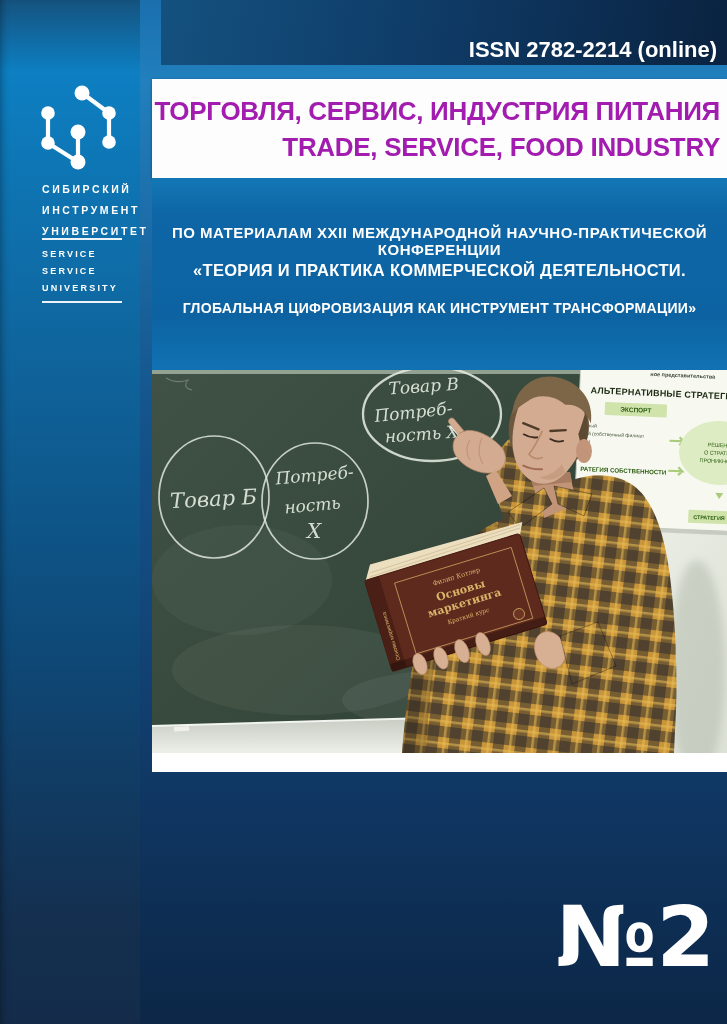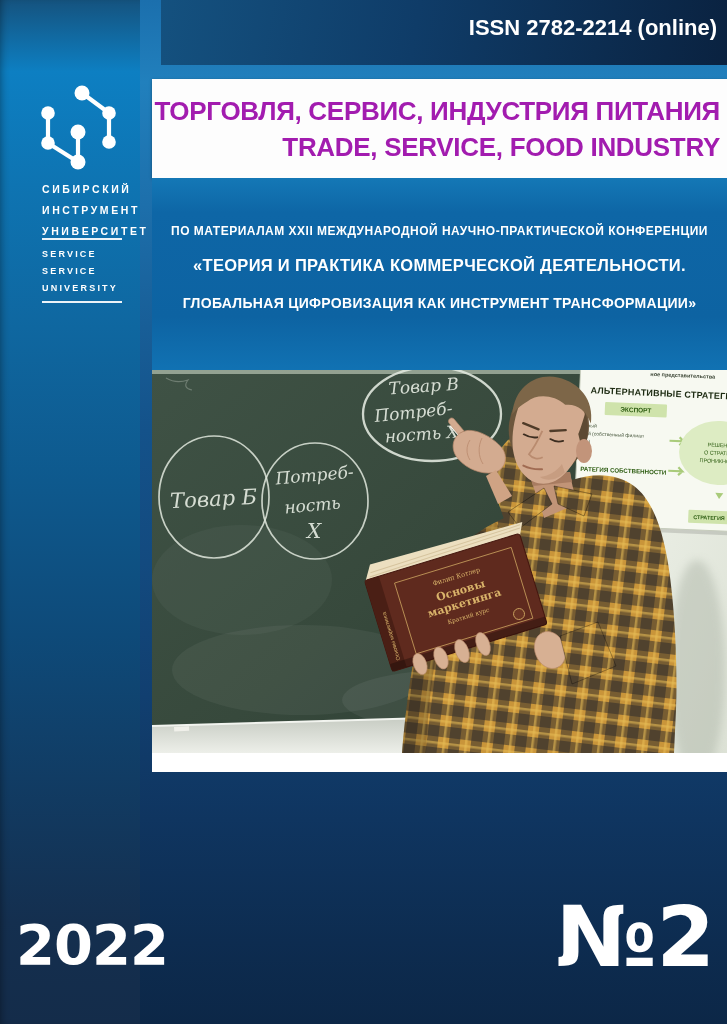--- a/index.html
+++ b/index.html
@@ -25,37 +25,37 @@
     font-size:9px;letter-spacing:2.2px;line-height:17px;}
   .rule{position:absolute;left:42px;width:80px;height:2px;background:#fff;opacity:.92;}
   .rule1{top:238px}.rule2{top:301px}
   .year{position:absolute;left:16px;top:912px;color:#fff;font-weight:bold;
     font-family:"DejaVu Sans",sans-serif;font-size:56px;letter-spacing:-1px;}
   
   .issn-band{
     position:absolute;left:161px;top:0;width:566px;height:65px;
     background:linear-gradient(100deg,#14517f 0%,#0f3c68 45%,#0a2240 100%);
     color:#fff;display:flex;align-items:flex-end;justify-content:flex-end;
-    padding:0 10px 24px 0;box-sizing:border-box;
+    padding:0 10px 2px 0;box-sizing:border-box;
     font-family:"Liberation Sans",sans-serif;font-weight:bold;font-size:22px;
   }
   
   .title-band{
     position:absolute;left:152px;top:79px;width:575px;height:99px;background:#fdfdfd;
     box-sizing:border-box;padding:14px 7px 0 0;text-align:right;
     color:#a21caf;font-weight:bold;font-size:26px;line-height:36px;letter-spacing:-.3px;
     box-shadow:0 1px 3px rgba(0,0,0,.35);
   }
   
   .conf-band{
     position:absolute;left:152px;top:178px;width:575px;height:192px;
     background:linear-gradient(to bottom,#1478b6 0%,#0e66a6 18%,#0d63a2 72%,#1172b3 100%);
     color:#fff;text-align:center;box-sizing:border-box;padding:46px 8px 0 8px;
   }
-  .conf-l1{font-weight:bold;font-size:12px;letter-spacing:.5px;margin-bottom:18px;}
+  .conf-l1{font-weight:bold;font-size:15px;letter-spacing:.5px;margin-bottom:3px;}
   .conf-l2{font-weight:bold;font-size:16.5px;letter-spacing:.3px;margin-bottom:20px;}
   .conf-l3{font-weight:bold;font-size:14px;letter-spacing:.3px;}
   
   .photo{position:absolute;left:152px;top:370px;width:575px;height:383px;}
   .white-strip{position:absolute;left:152px;top:753px;width:575px;height:19px;background:#fff;}
   
   .issue{position:absolute;right:12px;top:888px;color:#fff;font-weight:bold;
     font-family:"DejaVu Sans",sans-serif;font-size:84px;letter-spacing:0px;}
   .chalk{font-family:"DejaVu Serif",serif;font-style:italic;fill:#e3e9df;opacity:.92;}
   .poster-green{fill:#2e5d12;font-family:"Liberation Sans",sans-serif;}
@@ -89,21 +89,20 @@
       <div>ИНСТРУМЕНТ</div>
       <div>УНИВЕРСИТЕТ</div>
     </div>
     <div class="rule rule1"></div>
     <div class="uni-en">
       <div>SERVICE</div>
       <div>SERVICE</div>
       <div>UNIVERSITY</div>
     </div>
     <div class="rule rule2"></div>
-    <div class="year">2022</div>
   </div>
 
   <div class="issn-band">
     <span>ISSN 2782-2214 (online)</span>
   </div>
 
   <div class="title-band">
     <div>ТОРГОВЛЯ, СЕРВИС, ИНДУСТРИЯ ПИТАНИЯ</div>
     <div>TRADE, SERVICE, FOOD INDUSTRY</div>
   </div>

